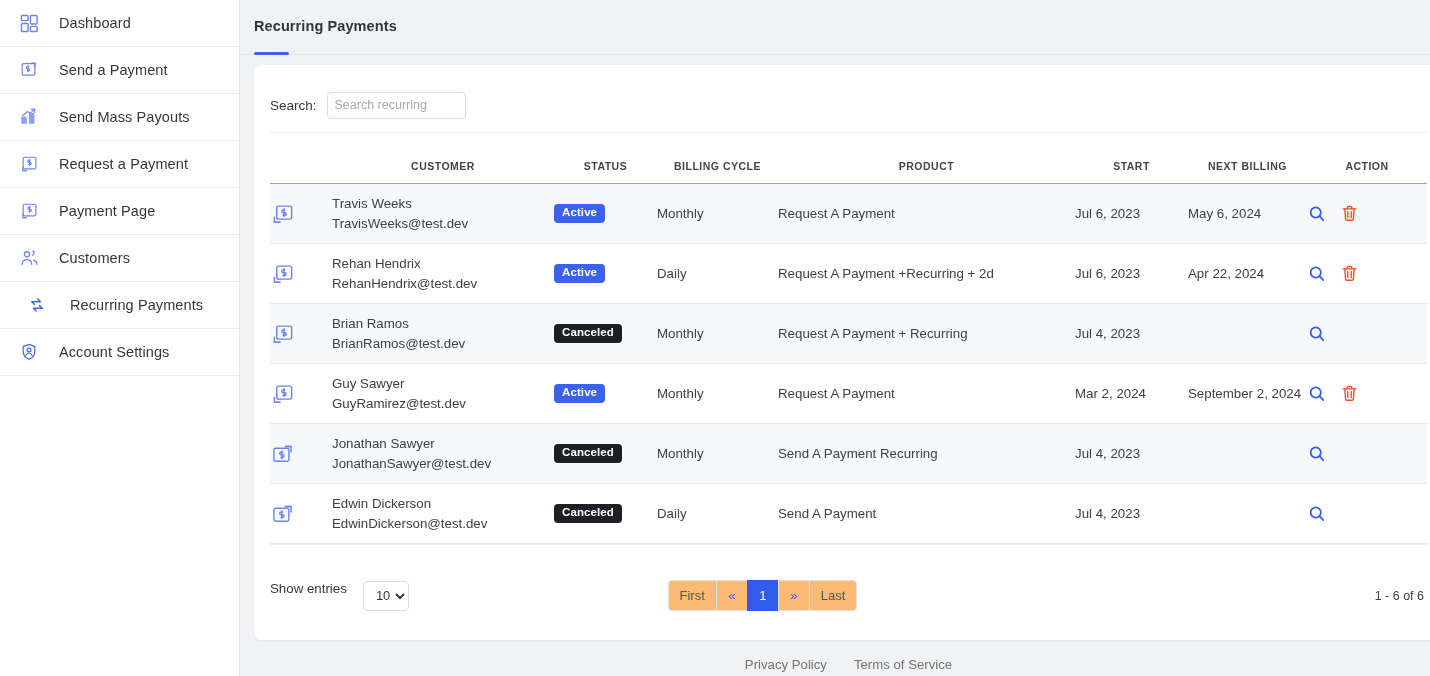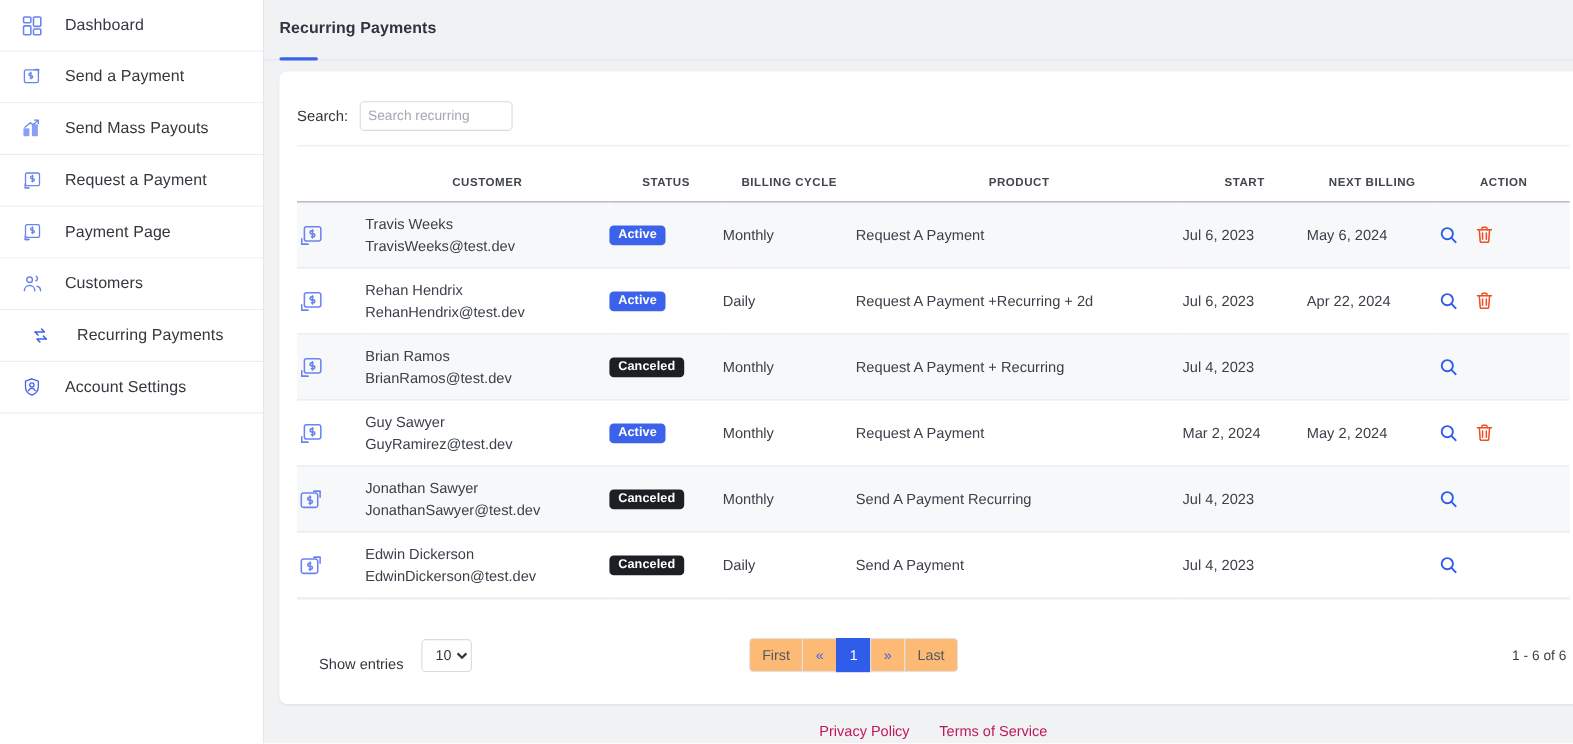--- a/index.html
+++ b/index.html
@@ -187,22 +187,22 @@
     display: flex;
     align-items: center;
     padding-top: 6px;
   }
   .foot-inner {
     display: flex;
     align-items: center;
     width: 100%;
   }
   .show-entries {
-    display: flex; align-items: flex-end;
-    font-size: 13.3px; color: #33373d; margin-left: 20px;
+    display: flex; align-items: flex-start;
+    font-size: 13.3px; color: #33373d;
   }
   .entries-select {
     margin-left: 16px;
     width: 46px; height: 30px;
     border: 1px solid #d8dbe0;
     border-radius: 4px;
     font-size: 13px;
     color: #33373d;
     font-family: "Liberation Sans", sans-serif;
     padding-left: 8px;
@@ -243,21 +243,21 @@
   .page-links {
     position: absolute;
     left: 0; right: 0;
     bottom: 4px;
     display: flex;
     justify-content: center;
     gap: 27px;
   }
   .page-links a {
     font-size: 13.2px;
-    color: #be185d;
+    color: #737373;
     text-decoration: none;
     cursor: pointer;
   }
 </style>
 </head>
 <body>
 
 <div class="app">
 
   <nav class="sidebar">
@@ -513,21 +513,21 @@
                 </div>
               </td>
               <td class="c-cust">
                 <div class="cust-name">Guy Sawyer</div>
                 <div class="cust-mail">GuyRamirez@test.dev</div>
               </td>
               <td class="c-stat"><span class="badge active">Active</span></td>
               <td class="c-bill"><span>Monthly</span></td>
               <td class="c-prod"><span>Request A Payment</span></td>
               <td class="c-start"><span>Mar 2, 2024</span></td>
-              <td class="c-next"><span>May 2, 2024</span></td>
+              <td class="c-next"><span>September 2, 2024</span></td>
               <td class="c-act">
                 <div class="actions">
                   <span class="act-btn">
                     <svg width="20" height="20" viewBox="0 0 22 22" fill="none" stroke="#2f5ce8" stroke-width="1.9" stroke-linecap="round">
                       <circle cx="9.6" cy="9.3" r="5.6" fill="none"></circle>
                       <path d="M13.8 13.4l4.1 4.4"></path>
                     </svg>
                   </span>
                   <span class="act-btn">
                     <svg width="19" height="19" viewBox="0 0 22 22" fill="none" stroke="#f04e23" stroke-width="1.6" stroke-linecap="round" stroke-linejoin="round">

